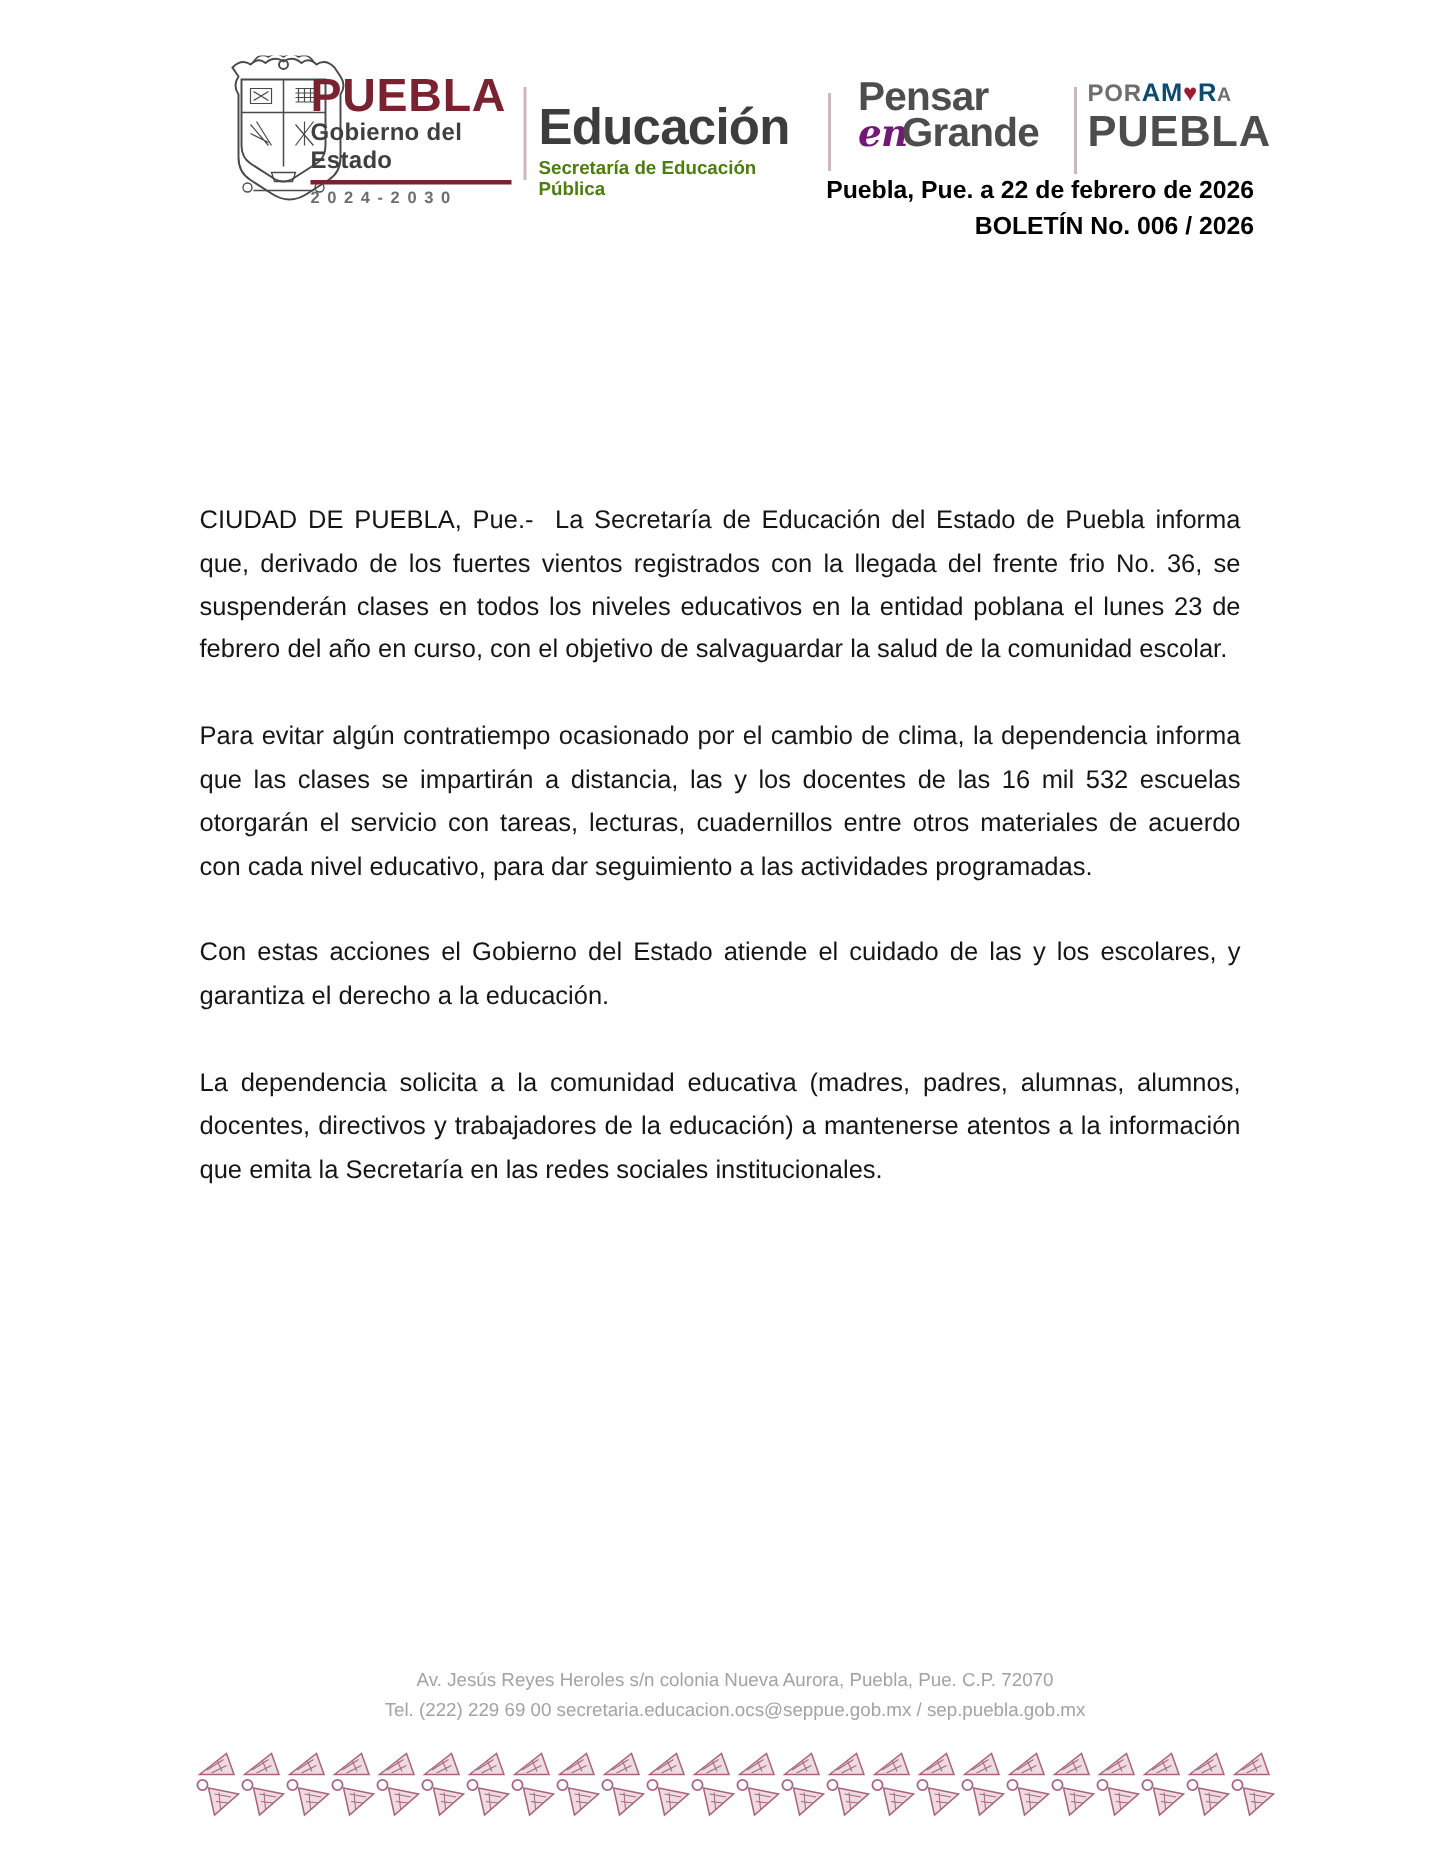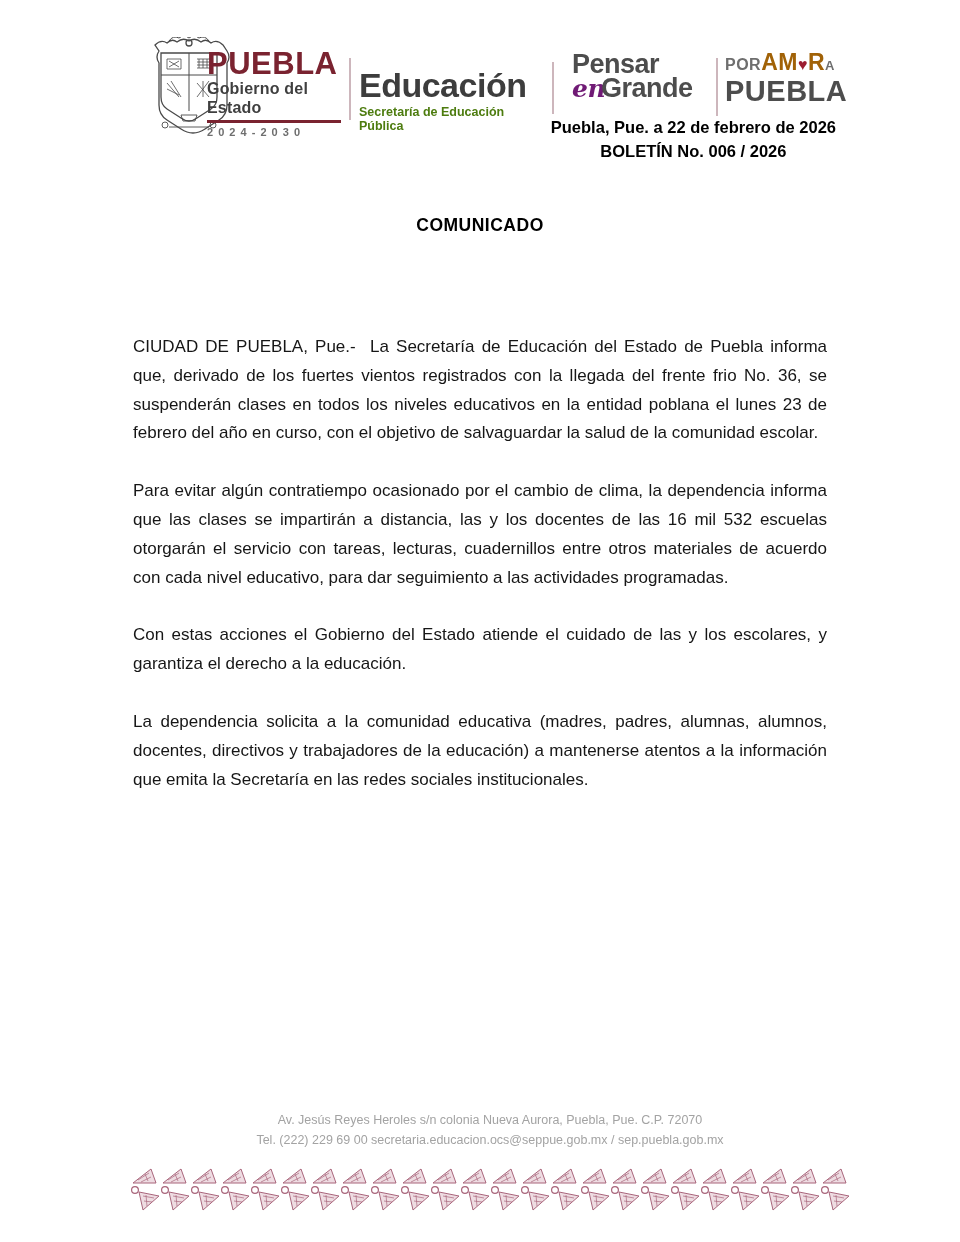--- a/index.html
+++ b/index.html
@@ -25,25 +25,25 @@
   .div3{left:716px;top:58px;height:58px;}
   .educacion-block{position:absolute;left:359px;top:47px;width:185px;margin-top:20px;}
   .educacion-title{font-size:34px;font-weight:bold;color:#3d3d3d;line-height:36px;letter-spacing:-.5px;}
   .educacion-sub{font-size:12.5px;font-weight:bold;color:#4d7c0f;margin-top:2px;}
   .pensar-block{position:absolute;left:572px;top:52px;width:140px;line-height:24px;}
   .pensar-top{font-size:27px;font-weight:bold;color:#4d4d4d;letter-spacing:-.5px;}
   .pensar-bottom{font-size:27px;font-weight:bold;color:#4d4d4d;letter-spacing:-.5px;white-space:nowrap;}
   .pensar-en{font-family:"DejaVu Serif", serif;font-style:italic;font-weight:bold;font-size:25px;color:#701a75;margin-right:-4px;}
   .amor-block{position:absolute;left:725px;top:51px;width:125px;line-height:22px;}
   .amor-top{font-size:16px;font-weight:bold;color:#6e6e6e;letter-spacing:.5px;white-space:nowrap;}
-  .amor-amor{color:#a16207;font-size:23px;}
+  .amor-amor{color:#0c4a6e;font-size:17px;}
   .amor-heart{color:#9c1c30;font-size:16px;}
   .amor-a{font-size:13px;}
   .amor-puebla{font-size:29px;font-weight:bold;color:#4d4d4d;letter-spacing:.5px;line-height:28px;}
-  .dateline-block{position:absolute;right:124px;top:115px;text-align:center;font-weight:bold;font-size:16.5px;line-height:24px;color:#000;}
+  .dateline-block{position:absolute;right:124px;top:115px;text-align:right;font-weight:bold;font-size:16.5px;line-height:24px;color:#000;}
   
   .doc-heading{position:absolute;left:133px;top:215px;width:694px;text-align:center;font-size:17.5px;font-weight:bold;letter-spacing:.5px;color:#000;}
   .doc-body{position:absolute;left:133px;top:333px;width:694px;font-size:17px;line-height:28.8px;text-align:justify;color:#161616;}
   .doc-body p{margin:0 0 29px 0;}
   
   .footer-block{position:absolute;left:0;top:1110px;width:980px;text-align:center;font-size:12.5px;line-height:20px;color:#a3a3a3;}
   .talavera-border{position:absolute;left:130px;top:1166px;width:720px;height:48px;}
 </style>
 </head>
 <body>
@@ -92,21 +92,20 @@
   <div class="amor-block">
     <div class="amor-top"><span>POR</span><span class="amor-amor">AM</span><span class="amor-heart">♥</span><span class="amor-amor">R</span><span class="amor-a">A</span></div>
     <div class="amor-puebla">PUEBLA</div>
   </div>
 
   <div class="dateline-block">
     <div>Puebla, Pue. a 22 de febrero de 2026</div>
     <div>BOLETÍN No. 006 / 2026</div>
   </div>
 
-  <div class="doc-heading">COMUNICADO</div>
 
   <div class="doc-body">
     <p>CIUDAD DE PUEBLA, Pue.-&nbsp; La Secretaría de Educación del Estado de Puebla informa que, derivado de los fuertes vientos registrados con la llegada del frente frio No. 36, se suspenderán clases en todos los niveles educativos en la entidad poblana el lunes 23 de febrero del año en curso, con el objetivo de salvaguardar la salud de la comunidad escolar.</p>
     <p>Para evitar algún contratiempo ocasionado por el cambio de clima, la dependencia informa que las clases se impartirán a distancia, las y los docentes de las 16 mil 532 escuelas otorgarán el servicio con tareas, lecturas, cuadernillos entre otros materiales de acuerdo con cada nivel educativo, para dar seguimiento a las actividades programadas.</p>
     <p>Con estas acciones el Gobierno del Estado atiende el cuidado de las y los escolares, y garantiza el derecho a la educación.</p>
     <p>La dependencia solicita a la comunidad educativa (madres, padres, alumnas, alumnos, docentes, directivos y trabajadores de la educación) a mantenerse atentos a la información que emita la Secretaría en las redes sociales institucionales.</p>
   </div>
 
   <div class="footer-block">
     <div>Av. Jesús Reyes Heroles s/n colonia Nueva Aurora, Puebla, Pue. C.P. 72070</div>

